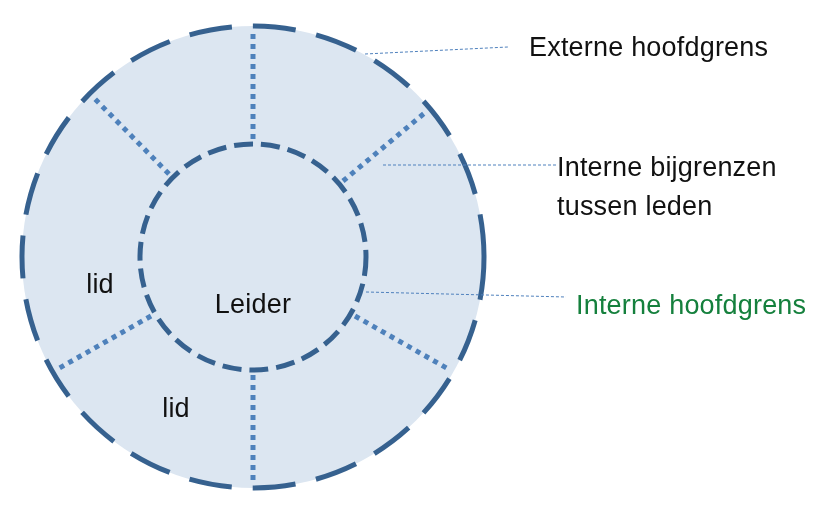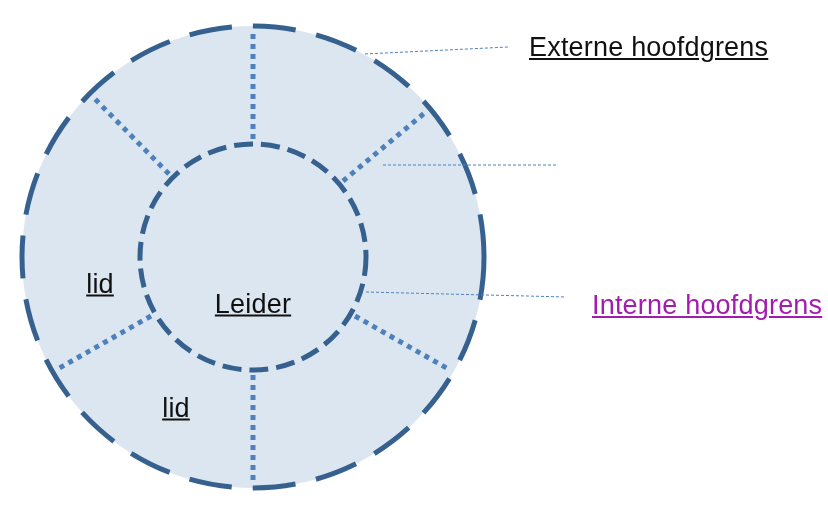--- a/index.html
+++ b/index.html
@@ -20,21 +20,20 @@
     left: 0;
     top: 0;
   }
   .lbl {
     position: absolute;
     color: #111111;
     font-size: 27px;
     line-height: 35px;
     white-space: nowrap;
     letter-spacing: 0.2px;
-    text-decoration: underline;
   }
   .lbl.centered {
     transform: translate(-50%, -50%);
   }
   .lbl .line {
     display: block;
   }
   .annotation {
     line-height: 39px;
   }
@@ -67,16 +66,20 @@
   </svg>
 
   <div class="lbl centered" style="left: 253px; top: 260px; color: rgb(17, 17, 17); margin-top: 44px;">Leider</div>
 
   <div class="lbl centered" style="left: 100px; top: 284px; color: rgb(17, 17, 17);">lid</div>
 
   <div class="lbl centered" style="left: 176px; top: 408px; color: rgb(17, 17, 17);">lid</div>
 
   <div class="lbl" style="left: 529px; top: 30px; color: rgb(17, 17, 17);">Externe hoofdgrens</div>
 
+  <div class="lbl annotation" style="left: 557px; top: 148px; color: rgb(17, 17, 17);">
+    <span class="line">Interne bijgrenzen</span>
+    <span class="line">tussen leden</span>
+  </div>
 
-  <div class="lbl" style="left: 576px; top: 288px; color: #a21caf; margin-left: 16px;">Interne hoofdgrens</div>
+  <div class="lbl" style="left: 576px; top: 288px; color: #15803d;">Interne hoofdgrens</div>
 
 </div>
 
 </body></html>

